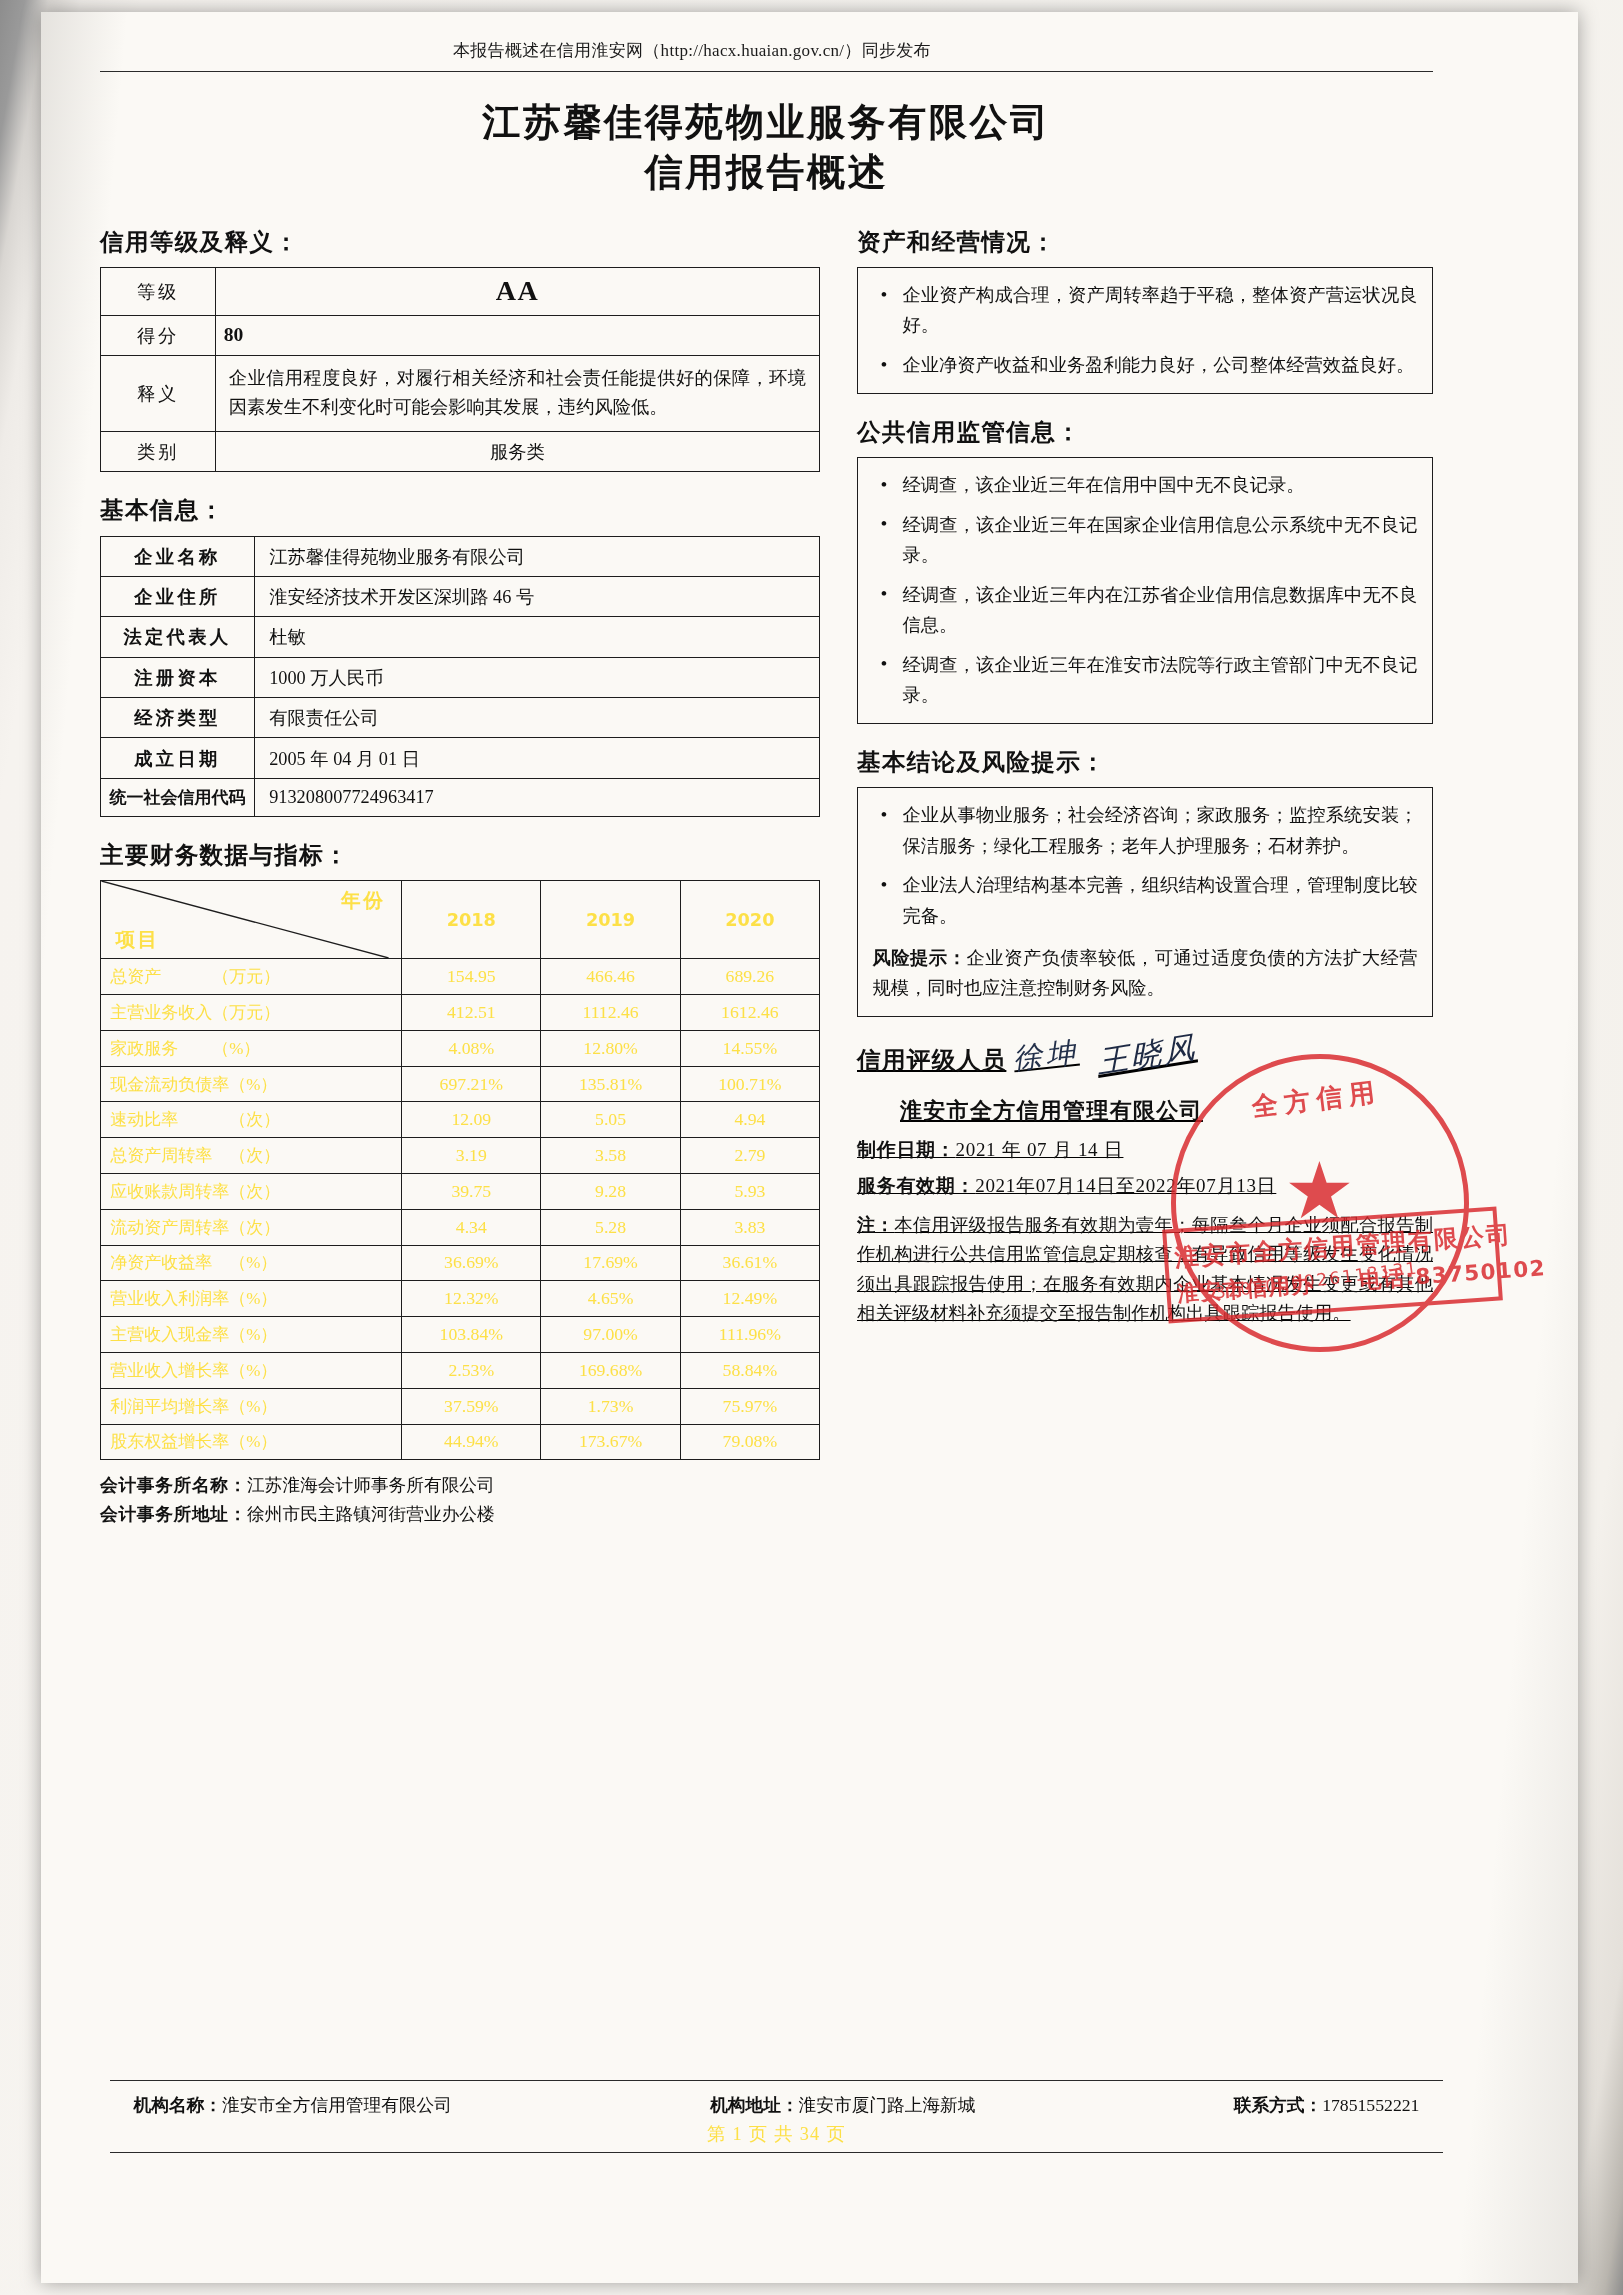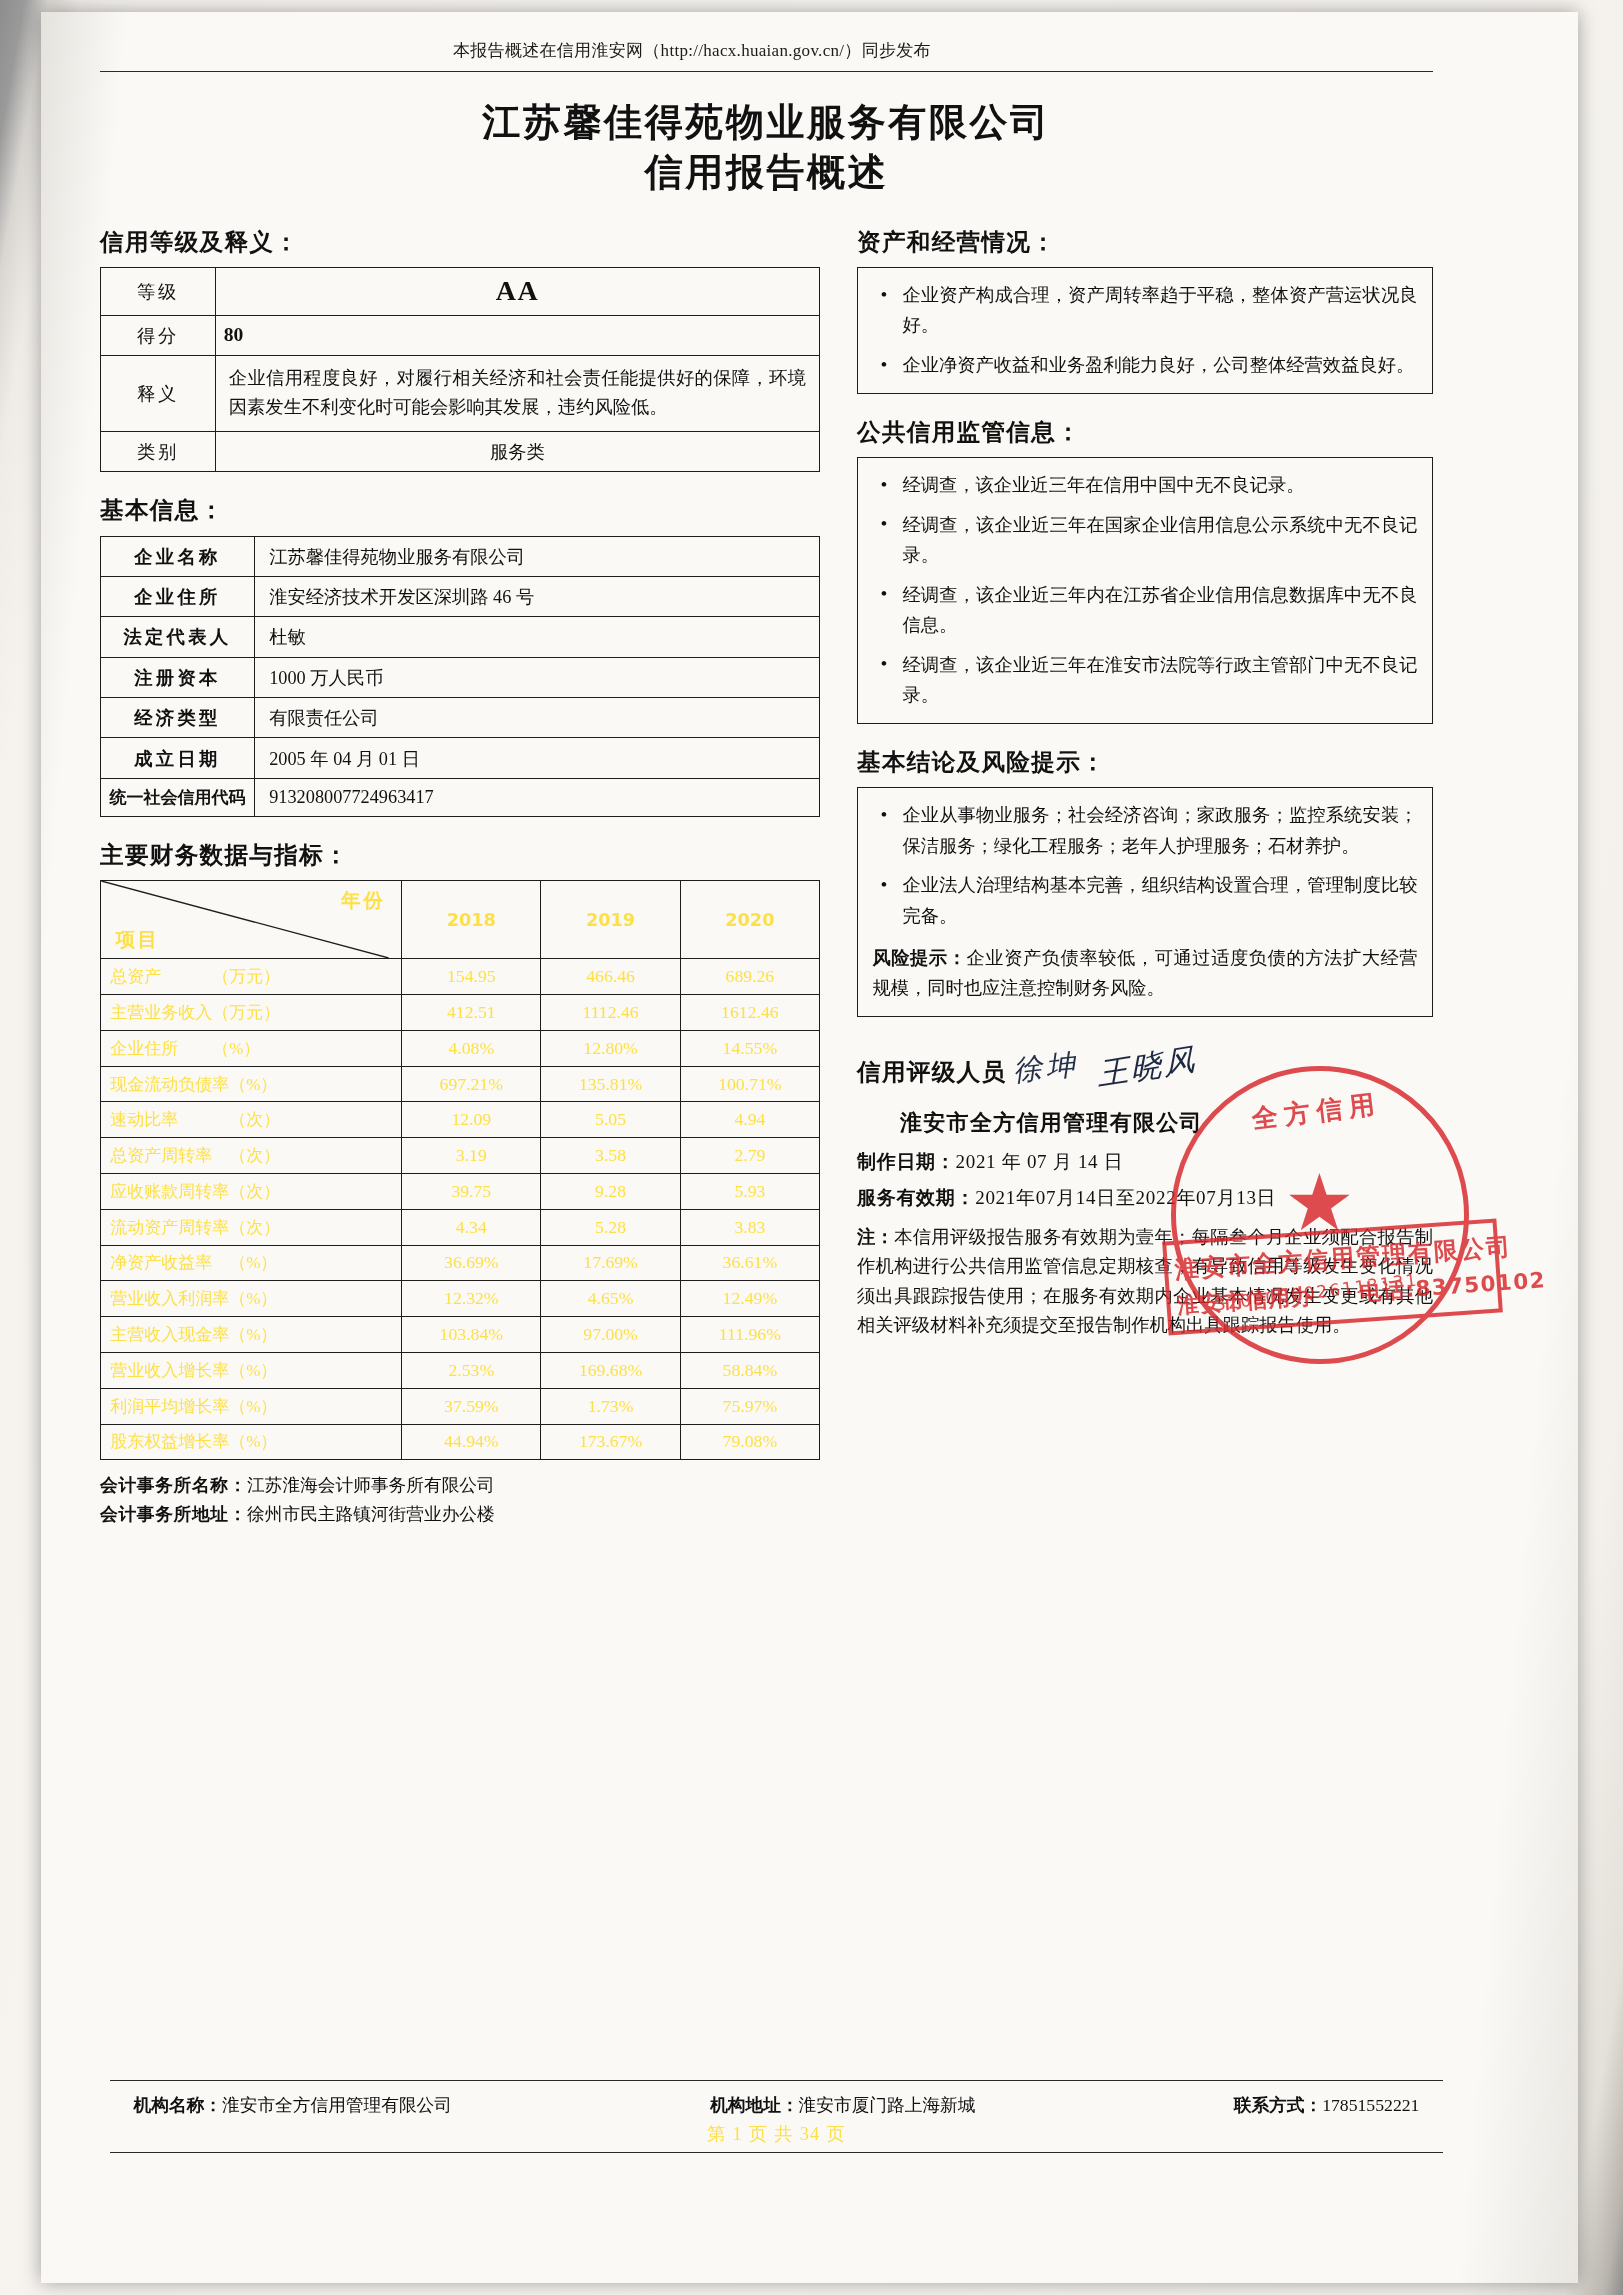--- a/index.html
+++ b/index.html
@@ -241,21 +241,22 @@
     text-align: justify;
   }
   .risk b {
     font-family: "DejaVu Sans", sans-serif;
     font-weight: bold;
   }
 
   
   .sig-wrap {
     position: relative;
-    margin-top: 29px;
+    margin-top: 17px;
+    text-decoration: underline;
   }
   .sig-row {
     display: flex;
     align-items: flex-end;
   }
   .sig-label {
     font-family: "DejaVu Sans", sans-serif;
     font-weight: bold;
     font-size: 23.6px;
     letter-spacing: 1.3px;
@@ -520,21 +521,21 @@
             <td class="num">466.46</td>
             <td class="num">689.26</td>
           </tr>
           <tr>
             <td class="item">主营业务收入（万元）</td>
             <td class="num">412.51</td>
             <td class="num">1112.46</td>
             <td class="num">1612.46</td>
           </tr>
           <tr>
-            <td class="item">企业住所　　（%）</td>
+            <td class="item">家政服务　　（%）</td>
             <td class="num">4.08%</td>
             <td class="num">12.80%</td>
             <td class="num">14.55%</td>
           </tr>
           <tr>
             <td class="item">现金流动负债率（%）</td>
             <td class="num">697.21%</td>
             <td class="num">135.81%</td>
             <td class="num">100.71%</td>
           </tr>

